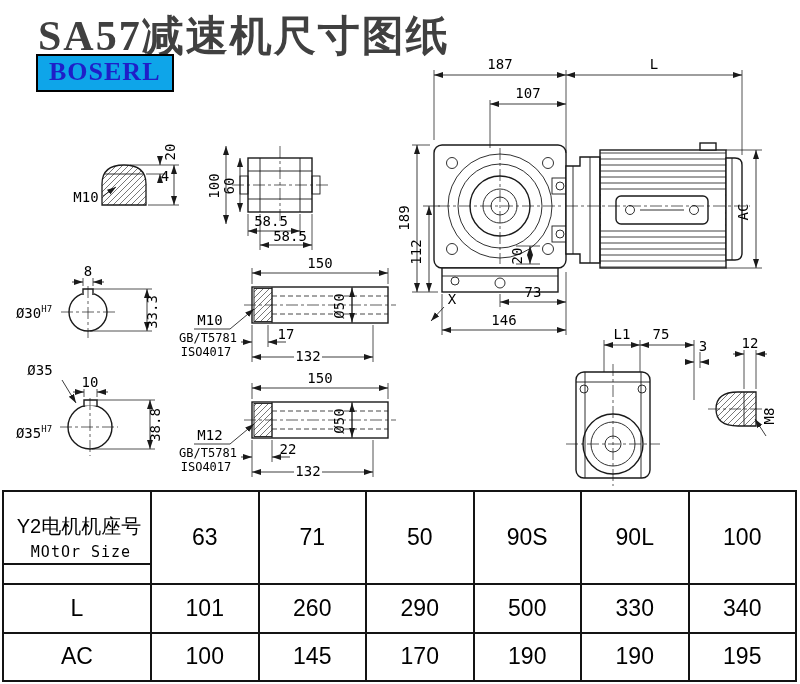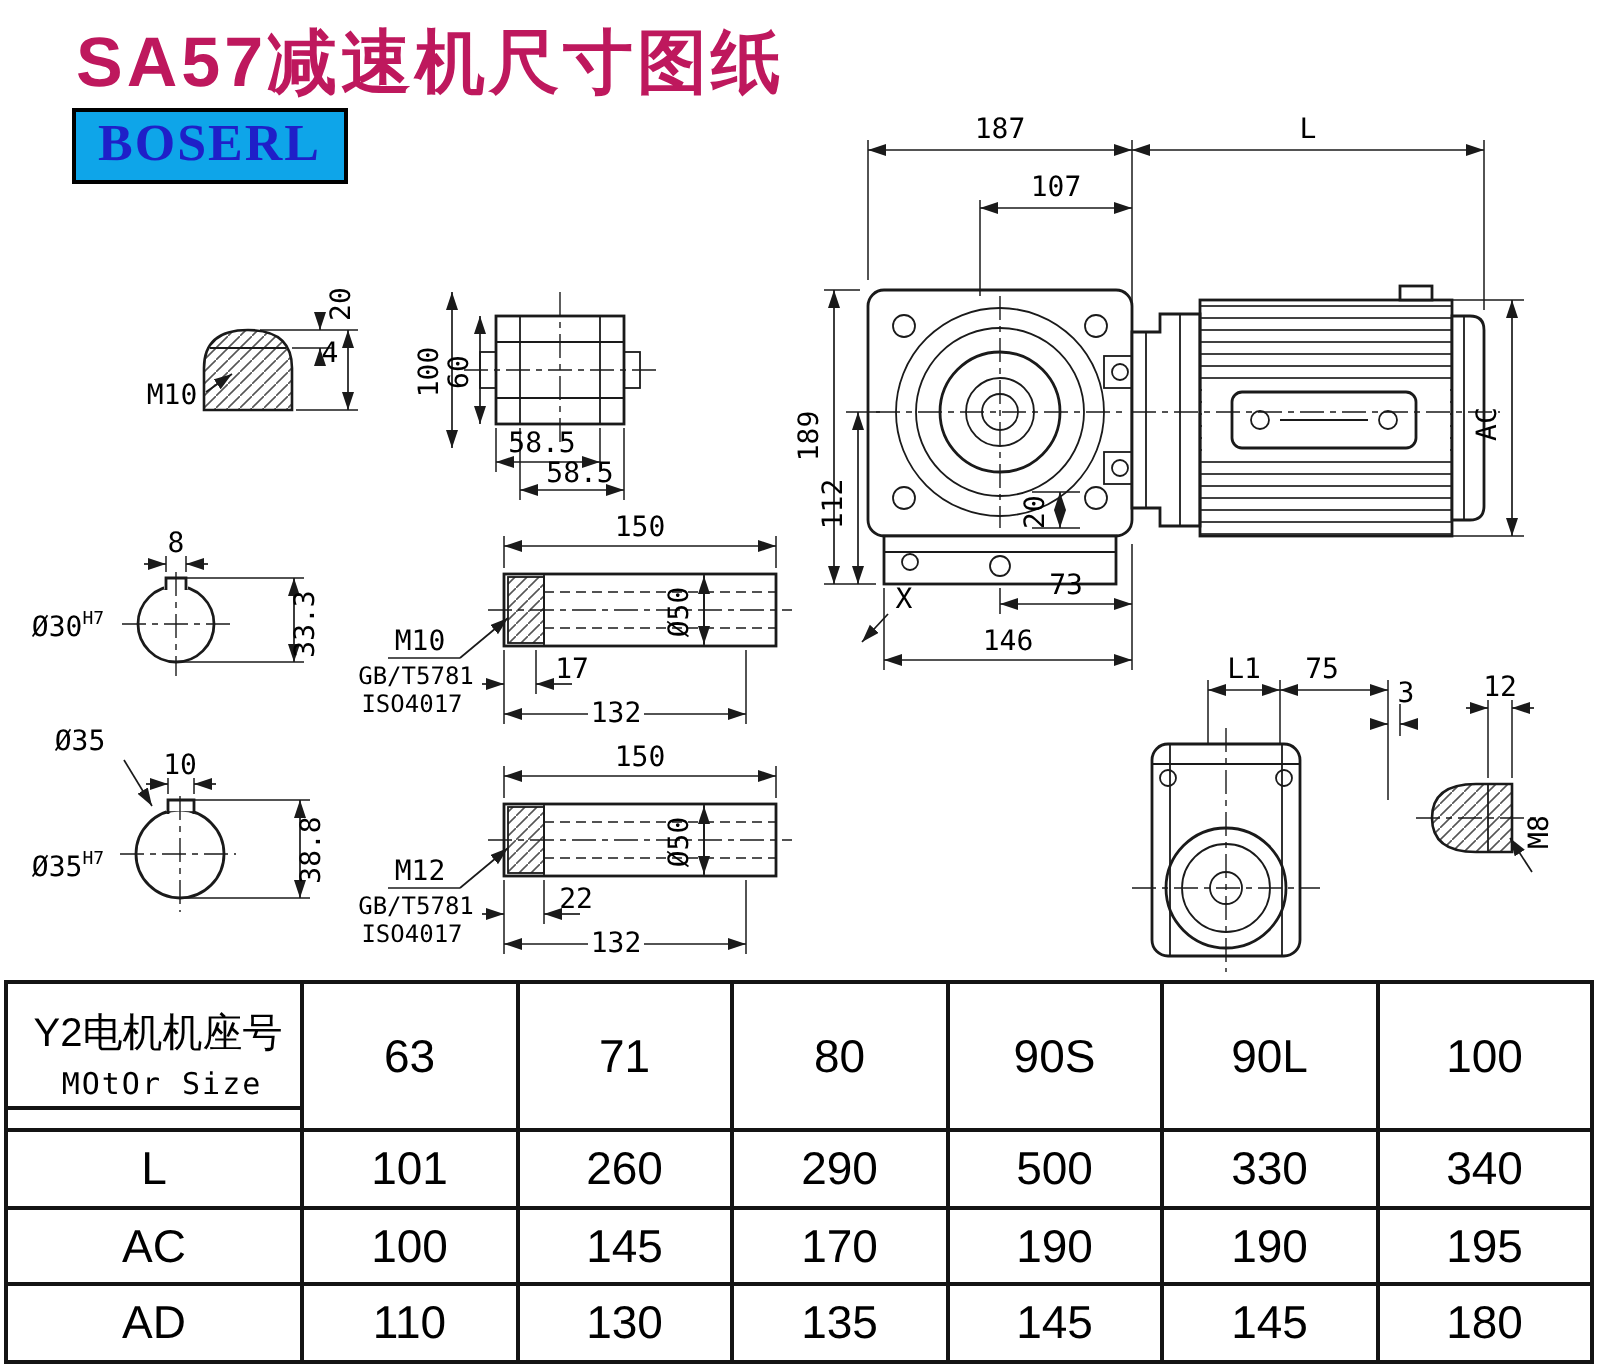--- a/index.html
+++ b/index.html
@@ -1,17 +1,17 @@
 <!DOCTYPE html>
 <html><head>
 <meta charset="utf-8">
 <style>
   html,body{margin:0;padding:0;background:#fff;}
   .page{position:relative;width:800px;height:684px;background:#fff;overflow:hidden;font-family:"Liberation Sans",sans-serif;}
-  .title{position:absolute;left:38px;top:8px;font-size:35px;font-weight:bold;color:#be185d;letter-spacing:2px;}
+  .title{position:absolute;left:38px;top:8px;font-size:42px;font-weight:bold;color:#404040;letter-spacing:2px;font-family:Liberation Serif, serif;}
   .brand{position:absolute;left:36px;top:54px;border:2px solid #000;padding:1px 11px 3px;background:#0ea5e9;}
   .brand span{font-family:"Liberation Serif",serif;font-weight:bold;font-size:26px;color:#1f1fc8;letter-spacing:1px;}
   svg.drawing{position:absolute;left:0;top:0;}
   .o{fill:#fff;stroke:#1a1a1a;stroke-width:1.4;}
   .o2{fill:none;stroke:#1a1a1a;stroke-width:1.4;}
   .t{fill:none;stroke:#1a1a1a;stroke-width:0.9;}
   .e{fill:none;stroke:#1a1a1a;stroke-width:0.75;}
   .d{fill:none;stroke:#1a1a1a;stroke-width:0.85;}
   .c{fill:none;stroke:#1a1a1a;stroke-width:0.7;stroke-dasharray:12 3 3 3;}
   .dash{fill:none;stroke:#1a1a1a;stroke-width:0.8;stroke-dasharray:5 3;}
@@ -305,21 +305,21 @@
         <col>
       </colgroup>
     <tbody>
       <tr>
         <td class="hcell">
           <div class="cn">Y2电机机座号</div>
           <div class="en">MOtOr Size</div>
         </td>
         <td>63</td>
         <td>71</td>
-        <td>80</td>
+        <td>50</td>
         <td>90S</td>
         <td>90L</td>
         <td>100</td>
       </tr>
       <tr>
         <td>L</td>
         <td>101</td>
         <td>260</td>
         <td>290</td>
         <td>500</td>
@@ -328,24 +328,15 @@
       </tr>
       <tr>
         <td>AC</td>
         <td>100</td>
         <td>145</td>
         <td>170</td>
         <td>190</td>
         <td>190</td>
         <td>195</td>
       </tr>
-      <tr>
-        <td>AD</td>
-        <td>110</td>
-        <td>130</td>
-        <td>135</td>
-        <td>145</td>
-        <td>145</td>
-        <td>180</td>
-      </tr>
     </tbody>
   </table>
 </div>
 
 </body></html>

